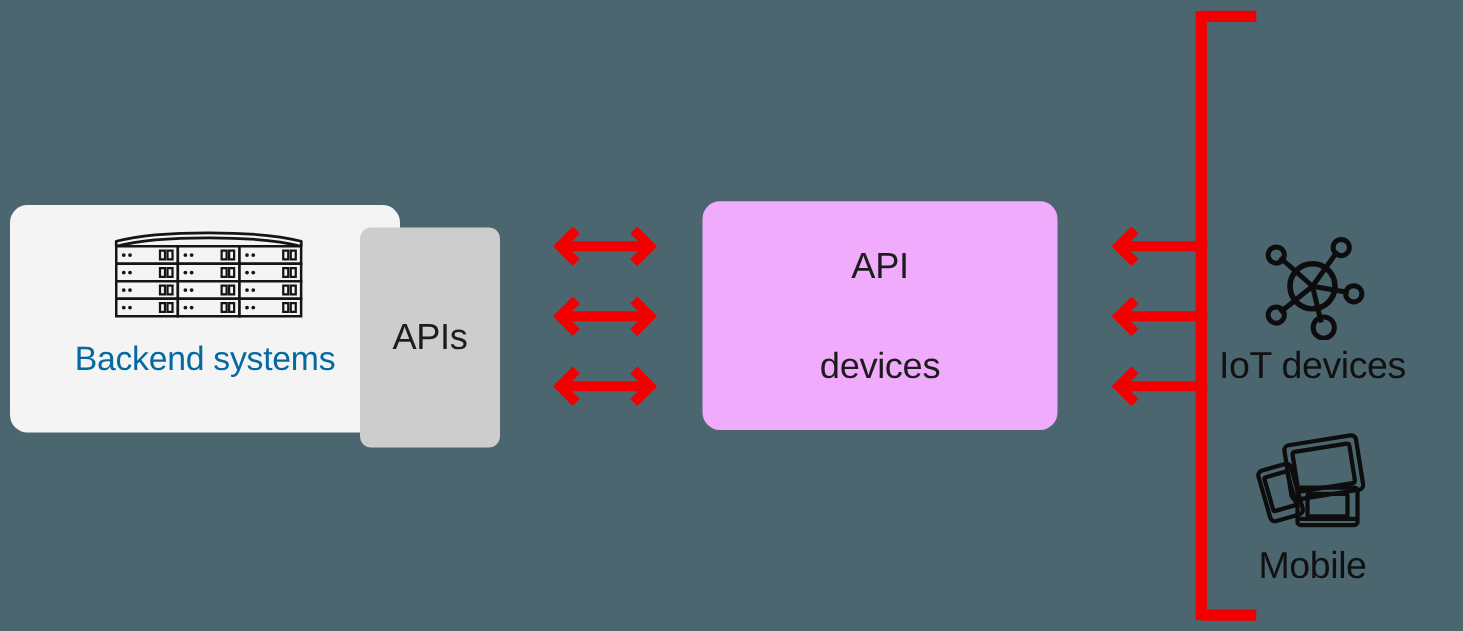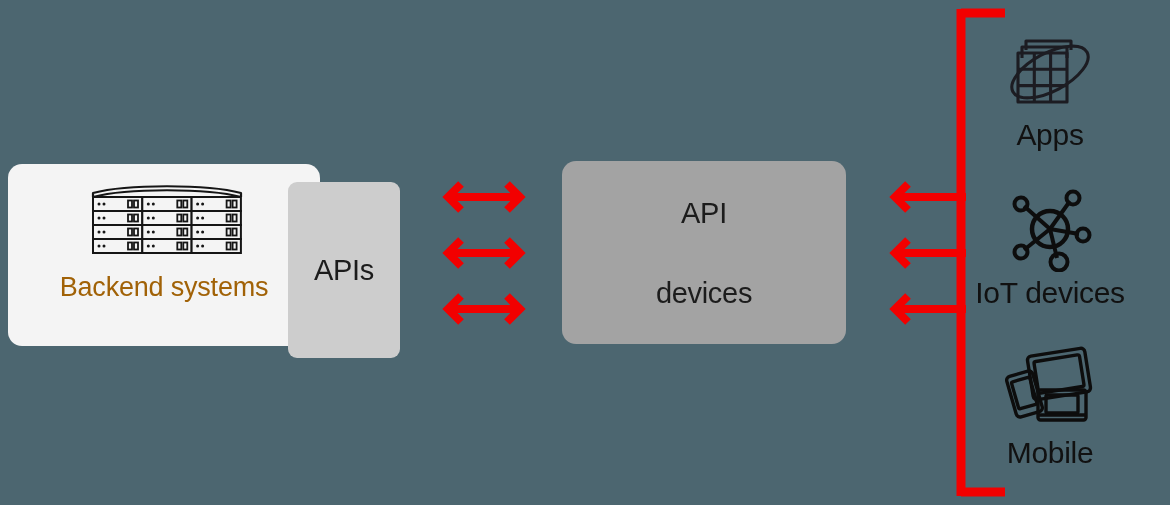--- a/index.html
+++ b/index.html
@@ -36,21 +36,21 @@
     width: 160px;
     height: 80px;
   }
   .backend-label {
     position: absolute;
     left: 0;
     top: 108px;
     width: 312px;
     text-align: center;
     font-size: 27px;
-    color: #a16207;
+    color: #0369a1;
     letter-spacing: -0.2px;
     white-space: nowrap;
   }
 
   
   .apis-box {
     position: absolute;
     left: 288px;
     top: 182px;
     width: 112px;
@@ -85,21 +85,21 @@
   .mid-arrow.a1 { top: 56px; }
   .mid-arrow.a2 { top: 112px; }
 
   
   .ams-box {
     position: absolute;
     left: 562px;
     top: 161px;
     width: 284px;
     height: 183px;
-    background: #a3a3a3;
+    background: #f0abfc;
     border-radius: 14px;
     display: flex;
     align-items: center;
     justify-content: center;
   }
   .ams-label {
     font-size: 29px;
     line-height: 40px;
     color: #1c1c1c;
     text-align: center;
@@ -311,39 +311,20 @@
   <div class="bracket">
     <svg viewBox="0 0 62 497" width="62" height="497" xmlns="http://www.w3.org/2000/svg">
       <g stroke="#f20000" stroke-width="9" fill="none" stroke-linecap="butt">
         <line x1="55" y1="9" x2="11" y2="9"></line>
         <line x1="11" y1="5" x2="11" y2="492"></line>
         <line x1="11" y1="488" x2="55" y2="488"></line>
       </g>
     </svg>
   </div>
 
-  <div class="endpoint ep-apps">
-    <span class="ep-icon">
-      <svg viewBox="0 0 100 86" width="100" height="86" xmlns="http://www.w3.org/2000/svg">
-        <g fill="none" stroke="#1c1c22" stroke-width="3.1" stroke-linejoin="round">
-          <path d="M26 22 L26 13 L71 13 L71 22"></path>
-          <path d="M22 30 L22 19 L67 19 L67 30"></path>
-          <rect x="18" y="25" width="49" height="49"></rect>
-          <line x1="34.3" y1="25" x2="34.3" y2="74"></line>
-          <line x1="50.6" y1="25" x2="50.6" y2="74"></line>
-          <line x1="18" y1="41.3" x2="67" y2="41.3"></line>
-          <line x1="18" y1="57.6" x2="67" y2="57.6"></line>
-        </g>
-        <g fill="none" stroke="#1c1c22" stroke-width="3.1">
-          <ellipse cx="50" cy="44" rx="42" ry="19" transform="rotate(-28 50 44)"></ellipse>
-        </g>
-      </svg>
-    </span>
-    <span class="ep-label">Apps</span>
-  </div>
 
   <div class="endpoint ep-mobile">
     <span class="ep-icon">
       <svg viewBox="0 0 100 86" width="100" height="86" xmlns="http://www.w3.org/2000/svg">
         <g fill="none" stroke="#0d0d0d" stroke-width="3.4" stroke-linejoin="round">
 
           <rect x="30" y="6" width="58" height="44" rx="4" transform="rotate(-9 59 28)"></rect>
           <rect x="36" y="12" width="46" height="32" rx="2" transform="rotate(-9 59 28)"></rect>
 
           <rect x="11" y="27" width="27" height="42" rx="4" transform="rotate(-16 24.5 48)"></rect>

